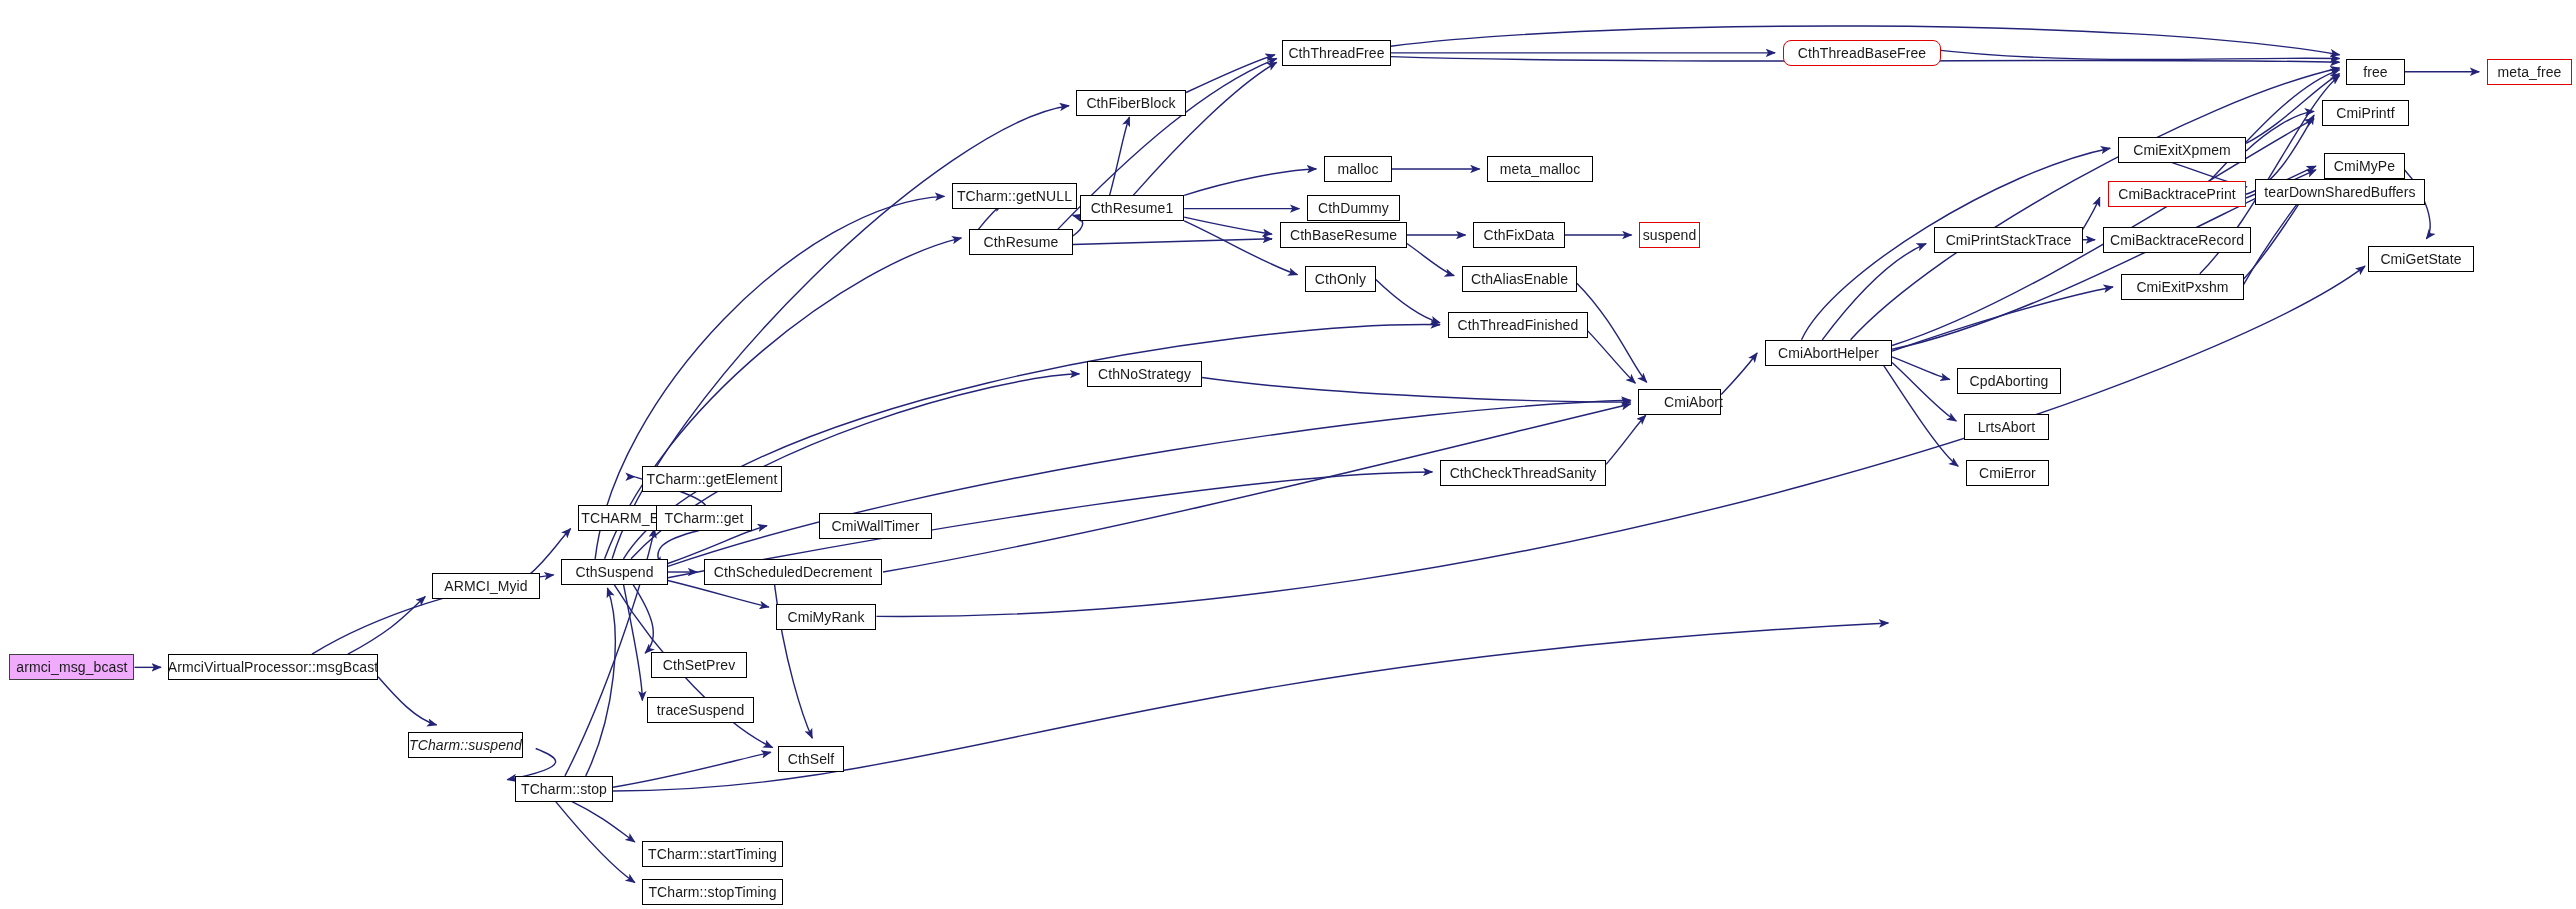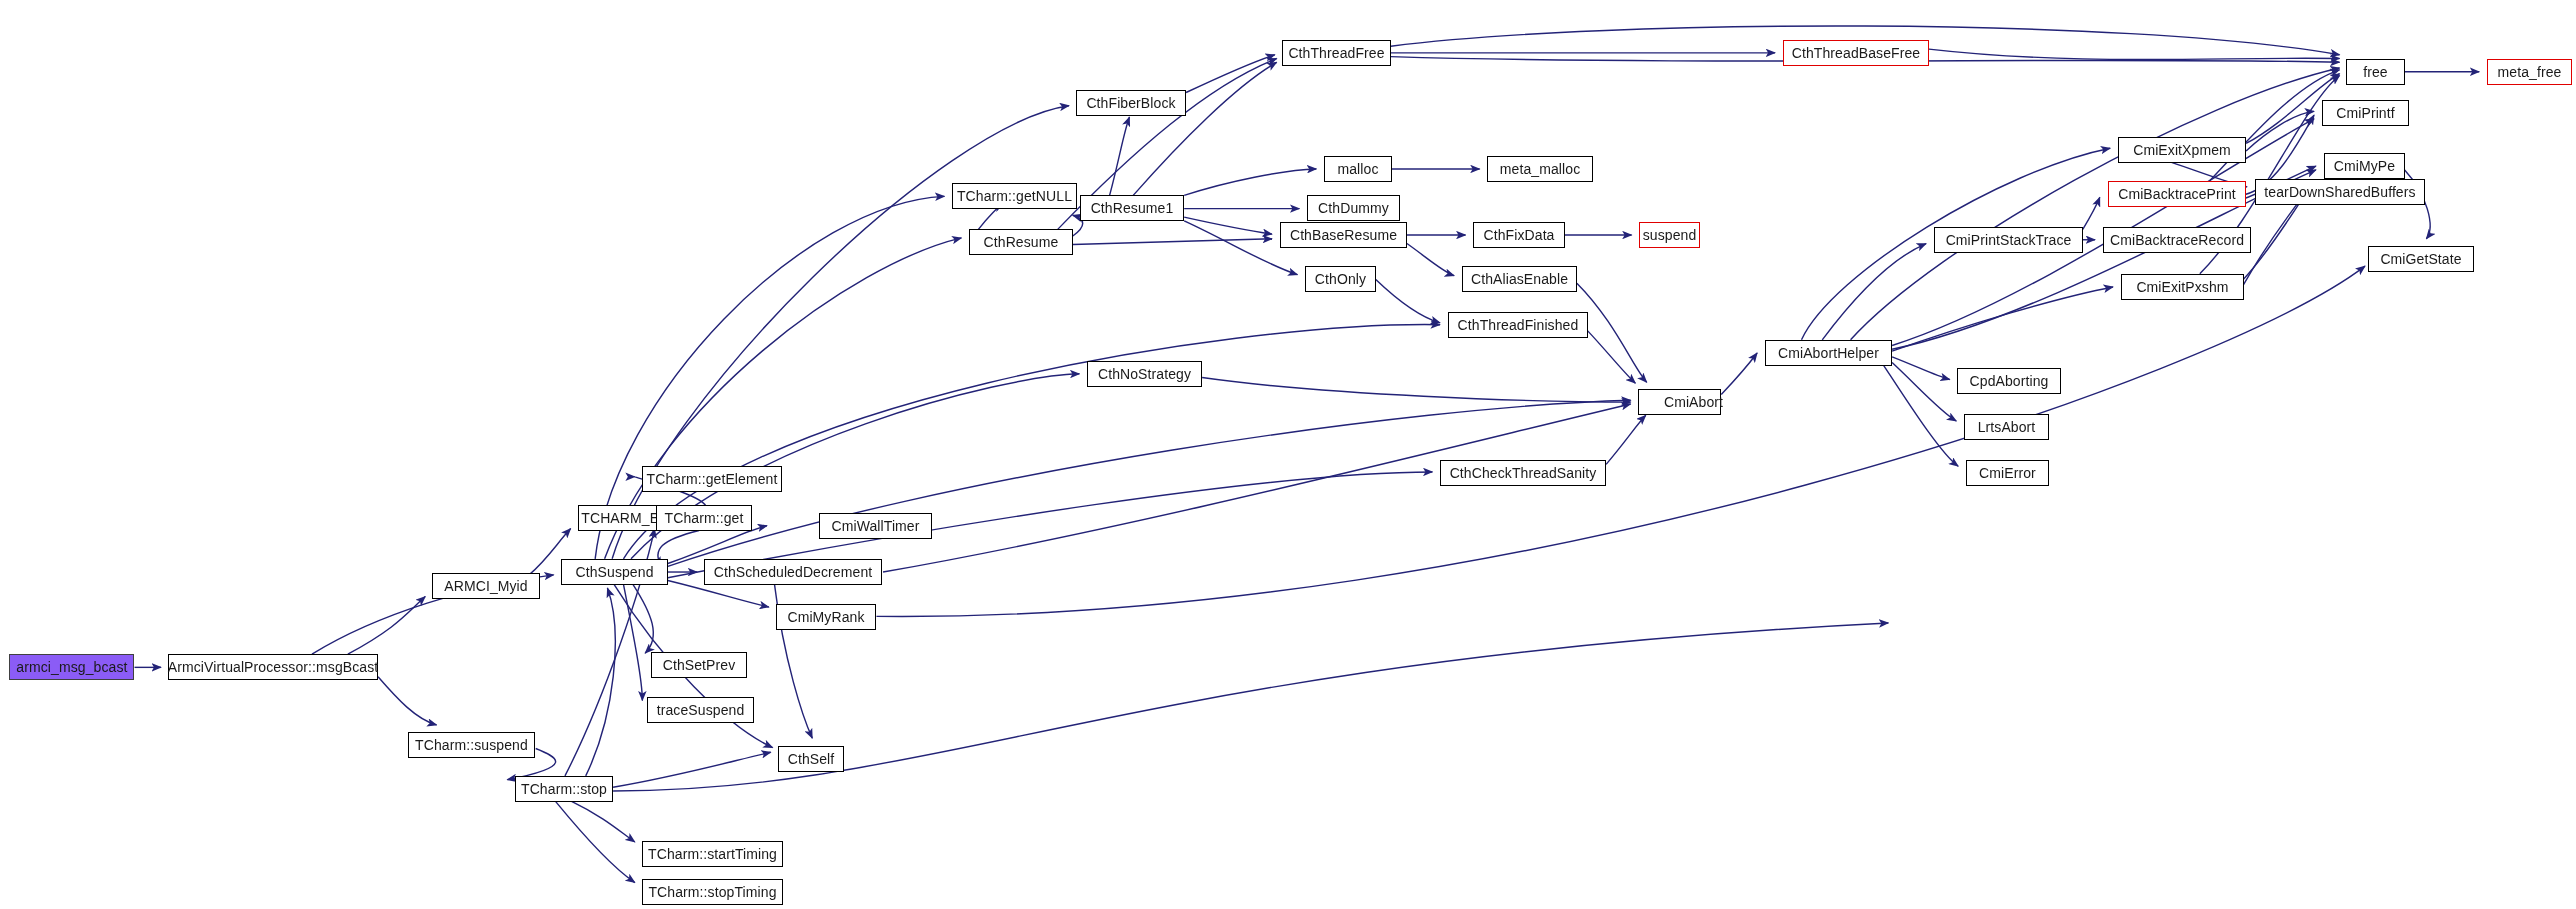--- a/index.html
+++ b/index.html
@@ -31,21 +31,21 @@
     justify-content: center;
     background: #ffffff;
     border: 0.9px solid #000000;
     color: #1a1a1a;
     font-size: 14px;
     line-height: 1;
     white-space: nowrap;
     letter-spacing: 0.1px;
   }
   .node.root {
-    background: #8b5cf6;
+    background: #f0abfc;
     border: 0.9px solid #404040;
   }
   .node.ext {
     border: 1.5px solid #e00000;
   }
 </style>
 </head>
 <body>
 
 <div id="canvas">
@@ -148,21 +148,21 @@
       </div>
       <div class="node" style="left: 578px; top: 505px; width: 127px; height: 25.5px;">
         <span>TCHARM_Element</span>
       </div>
       <div class="node" style="left: 642px; top: 466px; width: 140px; height: 25.5px;">
         <span>TCharm::getElement</span>
       </div>
       <div class="node" style="left: 656px; top: 505px; width: 96px; height: 25.5px;">
         <span>TCharm::get</span>
       </div>
-      <div class="node" style="left: 408px; top: 732px; width: 127px; height: 25.5px;">
+      <div class="node" style="left: 408px; top: 732px; width: 115px; height: 25.5px; font-style: italic;">
         <span>TCharm::suspend</span>
       </div>
       <div class="node" style="left: 515px; top: 776px; width: 98px; height: 25.5px;">
         <span>TCharm::stop</span>
       </div>
       <div class="node" style="left: 642px; top: 841px; width: 141px; height: 25.5px;">
         <span>TCharm::startTiming</span>
       </div>
       <div class="node" style="left: 642px; top: 879px; width: 141px; height: 25.5px;">
         <span>TCharm::stopTiming</span>
@@ -277,18 +277,18 @@
       </div>
       <div class="node" style="left: 2324px; top: 153px; width: 81px; height: 25.5px;">
         <span>CmiMyPe</span>
       </div>
       <div class="node" style="left: 2255px; top: 179px; width: 170px; height: 25.5px;">
         <span>tearDownSharedBuffers</span>
       </div>
       <div class="node" style="left: 2368px; top: 246px; width: 106px; height: 25.5px;">
         <span>CmiGetState</span>
       </div>
-      <div class="node ext" style="left: 1783px; top: 40px; width: 146px; height: 25.5px;">
+      <div class="node ext" style="left: 1783px; top: 40px; width: 158px; height: 25.5px; border-radius: 8px;">
         <span>CthThreadBaseFree</span>
       </div>
     </div>
 </div>
 
 
 </body></html>

